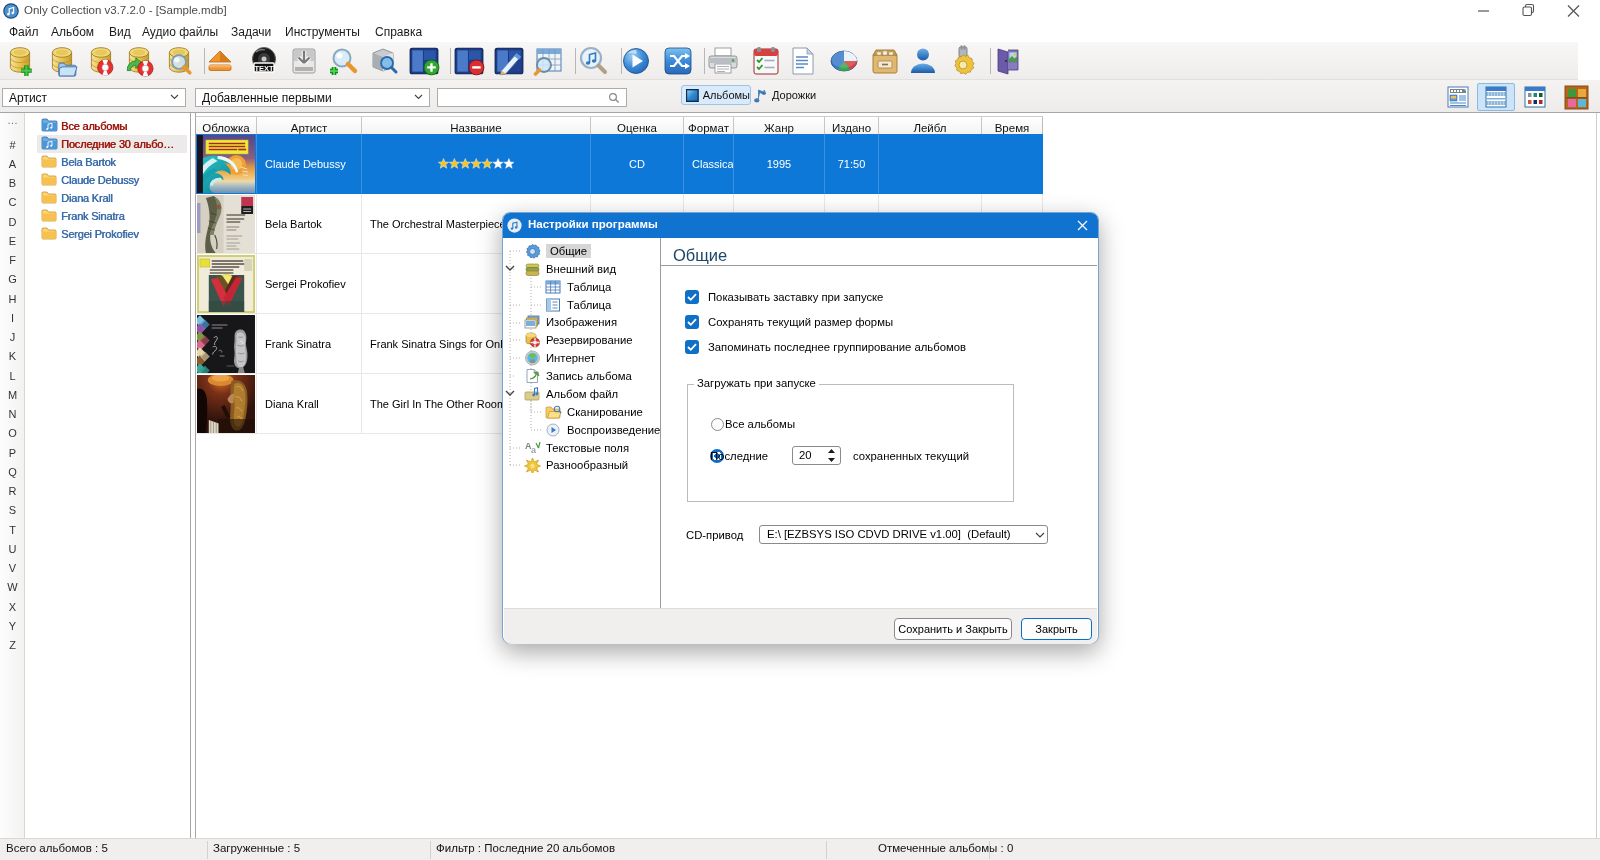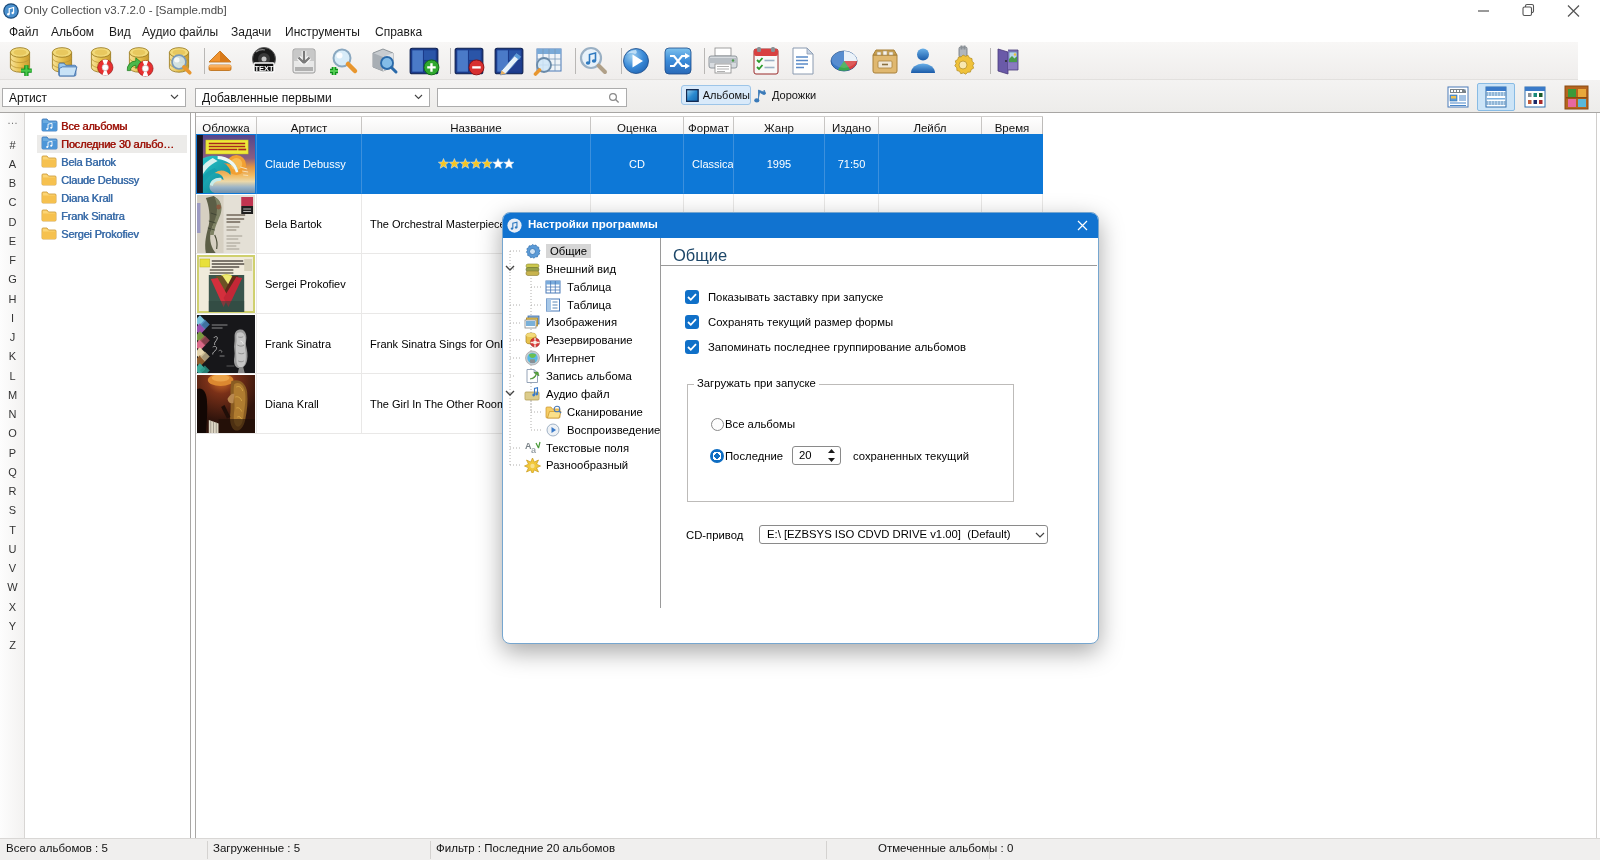--- a/index.html
+++ b/index.html
@@ -795,21 +795,21 @@
     <div class="ditem" style="left:21px;top:147px">
         <span class="dico">
           <svg width="17" height="16" viewBox="0 0 17 16">
             <rect x="1" y="6" width="14" height="8" rx="1" fill="#e8d89a" stroke="#a89040" stroke-width="0.7"></rect>
             <path d="M3 6 v8 M5 6 v8 M7 6 v8 M9 6 v8 M11 6 v8 M13 6 v8" stroke="#b8a860" stroke-width="0.5"></path>
             <path d="M10.5 9 V2.5 l3-.7 V8" stroke="#3a7ac8" stroke-width="1.1" fill="none"></path>
             <circle cx="9.7" cy="9" r="1.4" fill="#3a7ac8"></circle>
             <circle cx="12.7" cy="8" r="1.4" fill="#3a7ac8"></circle>
           </svg>
         </span>
-        <span class="dlbl">Аудио файл</span>
+        <span class="dlbl">Альбом файл</span>
       </div>
     <div class="ditem" style="left:42px;top:165px">
         <span class="dico">
           <svg width="17" height="14" viewBox="0 0 17 14">
             <path d="M1 3 a1 1 0 0 1 1-1 h4 l1.5 2 H14 a1 1 0 0 1 1 1 v7 a1 1 0 0 1-1 1 H2 a1 1 0 0 1-1-1 z" fill="#f6cd64" stroke="#c8922b" stroke-width="0.7"></path>
             <path d="M2.5 13 L4.5 6.5 h11.5 L14 13 z" fill="#fbe089" stroke="#c8922b" stroke-width="0.7"></path>
             <circle cx="12" cy="4" r="2.8" fill="none" stroke="#4a7ab8" stroke-width="1.1"></circle>
             <path d="M14 6 l2 2" stroke="#4a7ab8" stroke-width="1.3"></path>
           </svg>
         </span>
@@ -857,28 +857,32 @@
     <div style="position:absolute;left:47px;top:78px">Сохранять текущий размер формы</div>
     <div class="chk" style="left:24px;top:102px"><svg width="14" height="14" viewBox="0 0 14 14">
           <path d="M3 7 l2.8 2.8 L11 4.2" stroke="#fff" stroke-width="1.8" fill="none"></path>
         </svg></div>
     <div style="position:absolute;left:47px;top:103px">Запоминать последнее группирование альбомов</div>
     <div class="grpbox" style="left:26px;top:146px;width:327px;height:118px"></div>
     <div style="position:absolute;left:33px;top:139px;background:#fff;padding:0 3px">Загружать при запуске</div>
     <div style="position:absolute;left:50px;top:180px;width:13px;height:13px;border:1px solid #8a8a8a;border-radius:50%;background:#fdfdfd"></div>
     <div style="position:absolute;left:64px;top:180px">Все альбомы</div>
     <div style="position:absolute;left:49px;top:211px;width:14px;height:14px;border-radius:50%;background:radial-gradient(circle,#0e6dc2 0 2.6px,#fff 2.6px 4.4px,#0e6dc2 4.4px 7px)"></div>
-    <div style="position:absolute;left:64px;top:212px">Последние</div>
+    <div style="position:absolute;left:49px;top:212px">Последние</div>
     <div style="position:absolute;left:131px;top:208px;width:49px;height:19px;background:#fff;border:1px solid #8a8a8a;border-radius:3px"></div>
     <div style="position:absolute;left:138px;top:211px">20</div>
     <svg style="position:absolute;left:164px;top:210px" width="13" height="15" viewBox="0 0 13 15">
         <path d="M6.5 1 l3.5 4 h-7 z" fill="#1a1a1a"></path>
         <path d="M6.5 14 l3.5-4 h-7 z" fill="#1a1a1a"></path>
       </svg>
     <div style="position:absolute;left:192px;top:212px">сохраненных текущий</div>
     <div style="position:absolute;left:25px;top:291px">CD-привод</div>
     <div style="position:absolute;left:98px;top:287px;width:289px;height:19px;background:#fff;border:1px solid #8a8a8a;border-radius:3px"></div>
     <div style="position:absolute;left:106px;top:290px">E:\ [EZBSYS ISO CDVD DRIVE v1.00]&nbsp;&nbsp;(Default)</div>
     <svg style="position:absolute;left:374px;top:294px" width="10" height="6" viewBox="0 0 10 6">
         <path d="M1 1 l4 4 4-4" stroke="#444" stroke-width="1.2" fill="none"></path>
       </svg>
   </div>
+  <div id="dfooter">
+    <div class="dbtn" style="left:390px;top:9px;width:118px">Сохранить и Закрыть</div>
+    <div class="dbtn" style="left:517px;top:9px;width:71px;border:1.5px solid #0b6ec6">Закрыть</div>
+  </div>
 </div>
 
 </body></html>

